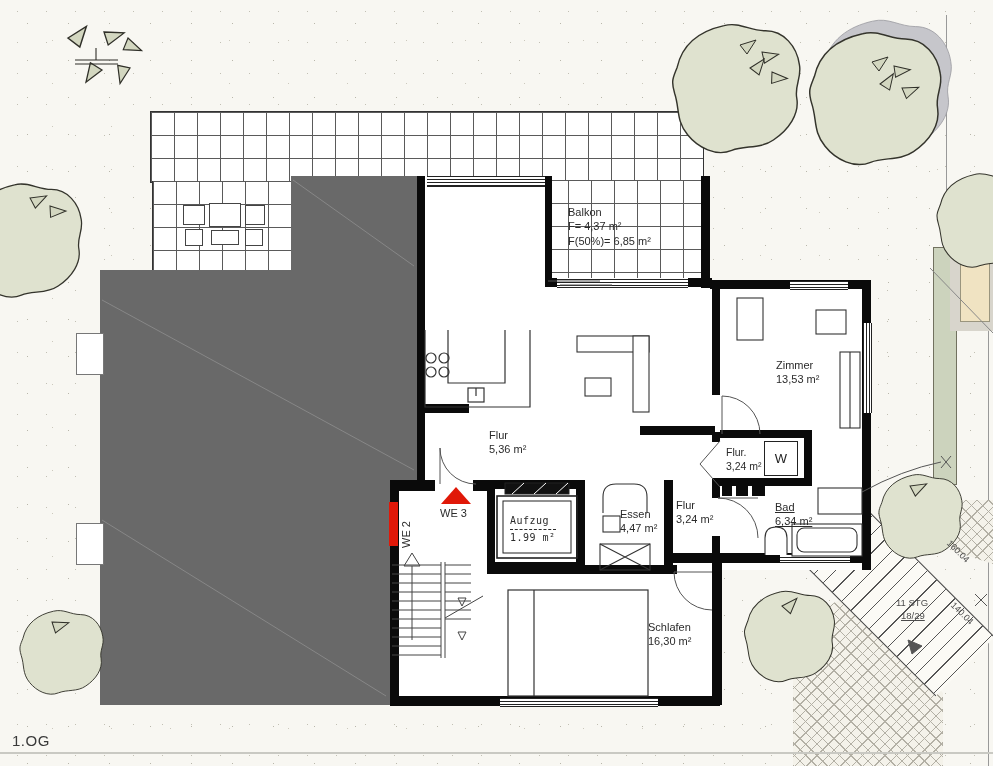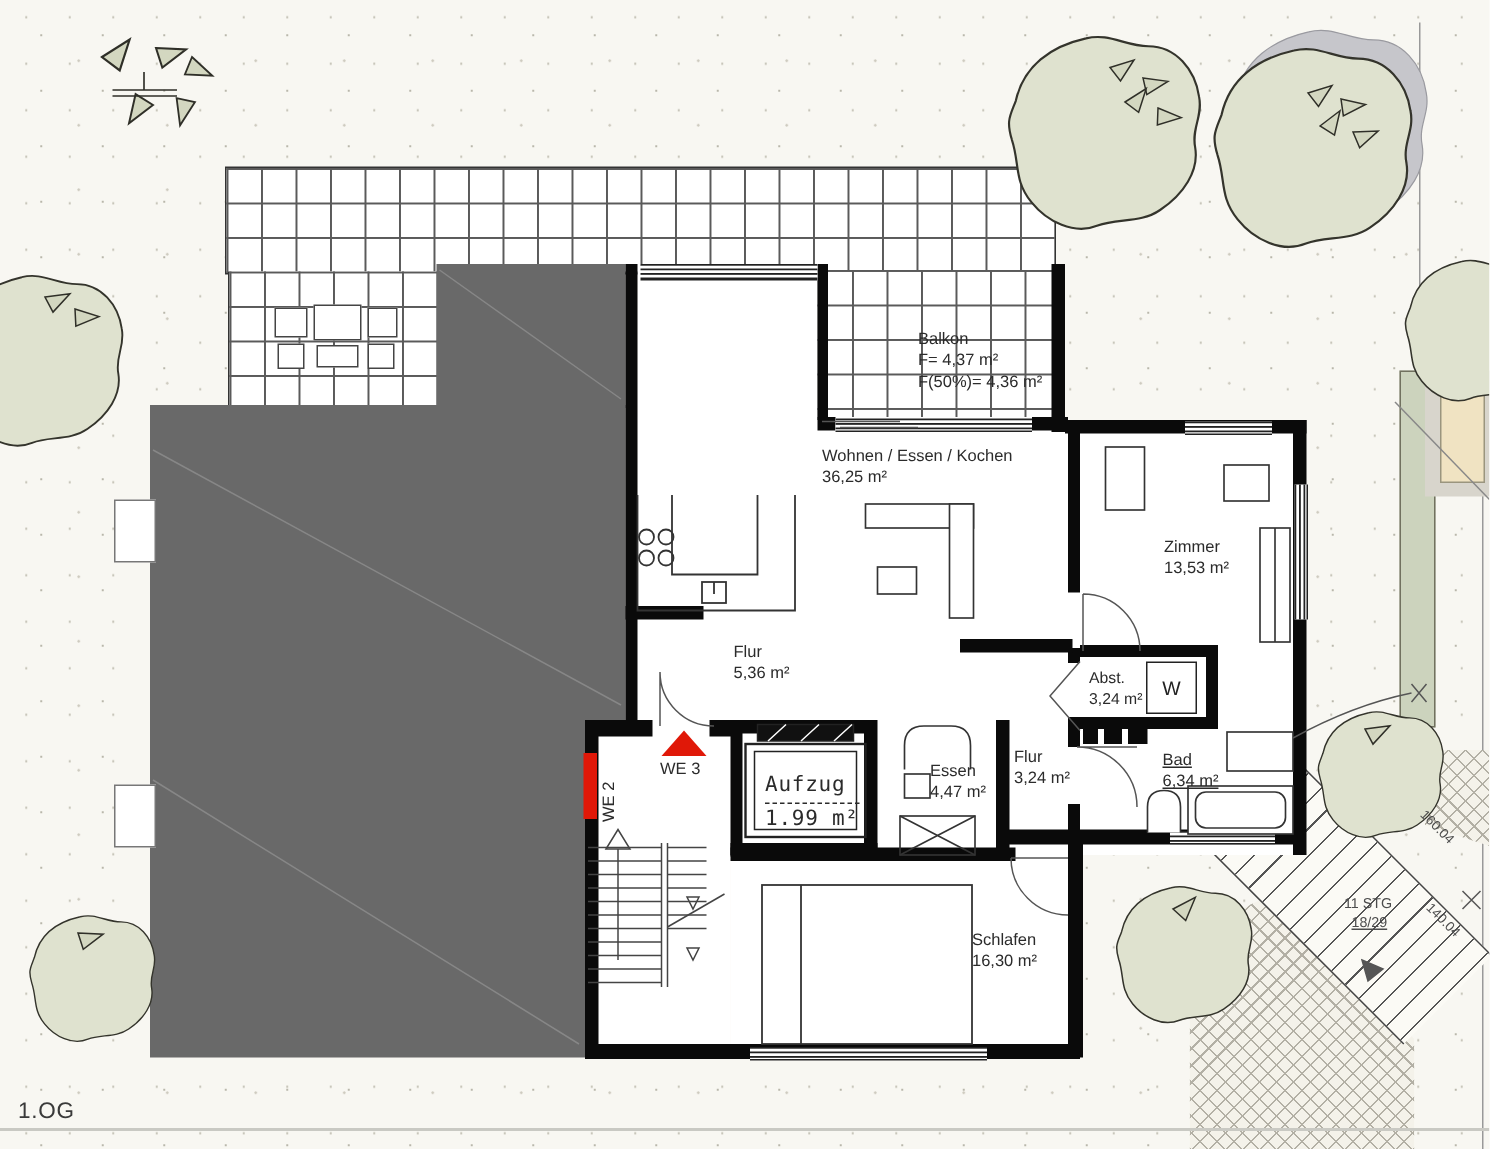--- a/index.html
+++ b/index.html
@@ -21,21 +21,21 @@
     background-image:linear-gradient(#5a5a5a 1px,transparent 1px),linear-gradient(90deg,#5a5a5a 1px,transparent 1px);
     background-size:23px 23px;
   }
   .wall{position:absolute;background:#0a0a0a;}
   .graymass{position:absolute;background:#696969;}
   .winH{position:absolute;background:#fff;border-top:1px solid #222;border-bottom:1px solid #222;
     background-image:linear-gradient(#222 1px,transparent 1px);background-size:100% 3px;background-position:0 2px;}
   .winV{position:absolute;background:#fff;border-left:1px solid #222;border-right:1px solid #222;
     background-image:linear-gradient(90deg,#222 1px,transparent 1px);background-size:3px 100%;background-position:2px 0;}
   .lbl{position:absolute;font-size:11px;line-height:1.3;color:#2b2b2b;white-space:nowrap;}
-  .lbl-mono{position:absolute;font-family:"DejaVu Sans Mono",monospace;font-size:14px;line-height:1.5;color:#2b2b2b;white-space:nowrap;letter-spacing:0.5px;}
+  .lbl-mono{position:absolute;font-family:"DejaVu Sans Mono",monospace;font-size:10px;line-height:1.5;color:#2b2b2b;white-space:nowrap;letter-spacing:0.5px;}
   .lbl-mono .u{border-bottom:1px dashed #2b2b2b;padding-bottom:1px;}
   .tiny{position:absolute;font-size:9.5px;color:#4c4c4c;white-space:nowrap;}
   .dim{position:absolute;font-size:9px;color:#4c4c4c;white-space:nowrap;transform:rotate(45deg);transform-origin:0 0;}
   .herr{
     position:absolute;background-color:#f4f2ea;
     background-image:
       repeating-linear-gradient(45deg,#b3b0a5 0 1px,transparent 1px 8px),
       repeating-linear-gradient(-45deg,#b3b0a5 0 1px,transparent 1px 8px);
   }
   .steps{
@@ -264,39 +264,35 @@
 
     <g stroke="#555" stroke-width="1" fill="none">
       <path d="M862 492 Q902 470 941 462"></path>
       <path d="M975 594 L987 606 M987 594 L975 606"></path>
       <path d="M941 456 L951 468 M951 456 L941 468"></path>
       <path d="M908 640 L922 646 L912 654 Z" fill="#555"></path>
       <path d="M930 268 L993 333" stroke="#888"></path>
     </g>
   </svg>
 
-  <div class="lbl" style="left:568px;top:219px;margin-left:44px;">
+  <div class="lbl" style="left:568px;top:205px;">
     <div>Balkon</div>
     <div>F= 4,37 m²</div>
-    <div>F(50%)= 4,36 m²</div>
-  </div>
-  <div class="lbl" style="left:548px;top:297px;">
-    <div>Wohnen / Essen / Kochen</div>
-    <div>36,25 m²</div>
+    <div>F(50%)= 6,85 m²</div>
   </div>
   <div class="lbl" style="left:776px;top:358px;">
     <div>Zimmer</div>
     <div>13,53 m²</div>
   </div>
   <div class="lbl" style="left:489px;top:428px;">
     <div>Flur</div>
     <div>5,36 m²</div>
   </div>
   <div class="lbl" style="left:726px;top:446px;font-size:10.5px;">
-    <div>Abst.</div>
+    <div>Flur.</div>
     <div>3,24 m²</div>
   </div>
   <div class="lbl-mono" style="left:510px;top:513px;">
     <div class="u">Aufzug</div>
     <div>1.99 m²</div>
   </div>
   <div class="lbl" style="left:620px;top:507px;">
     <div>Essen</div>
     <div>4,47 m²</div>
   </div>

